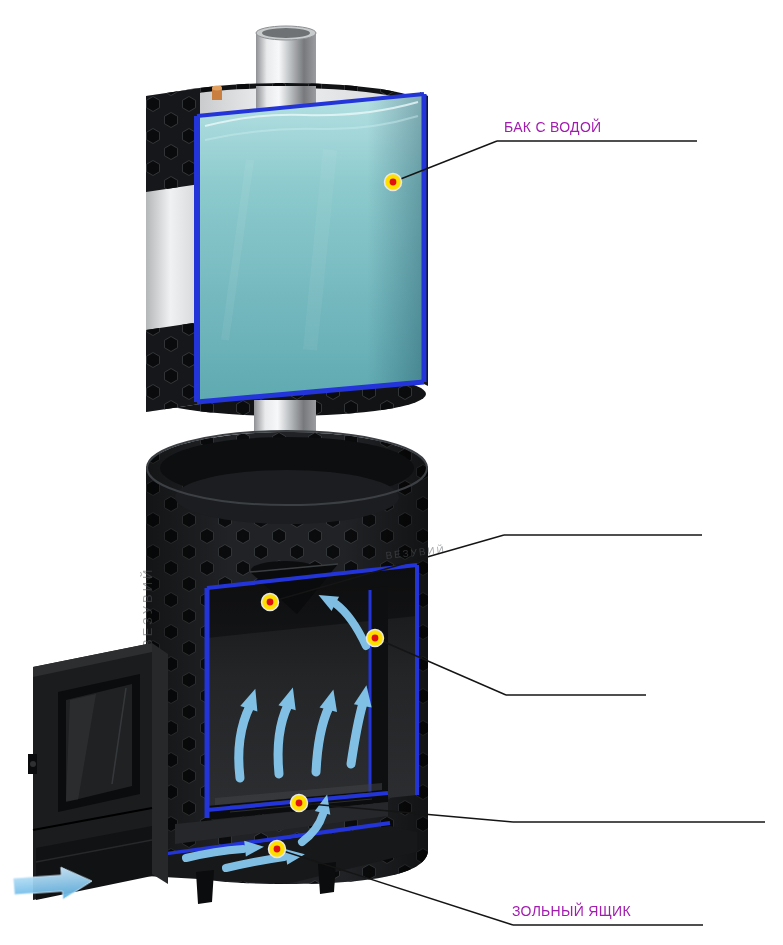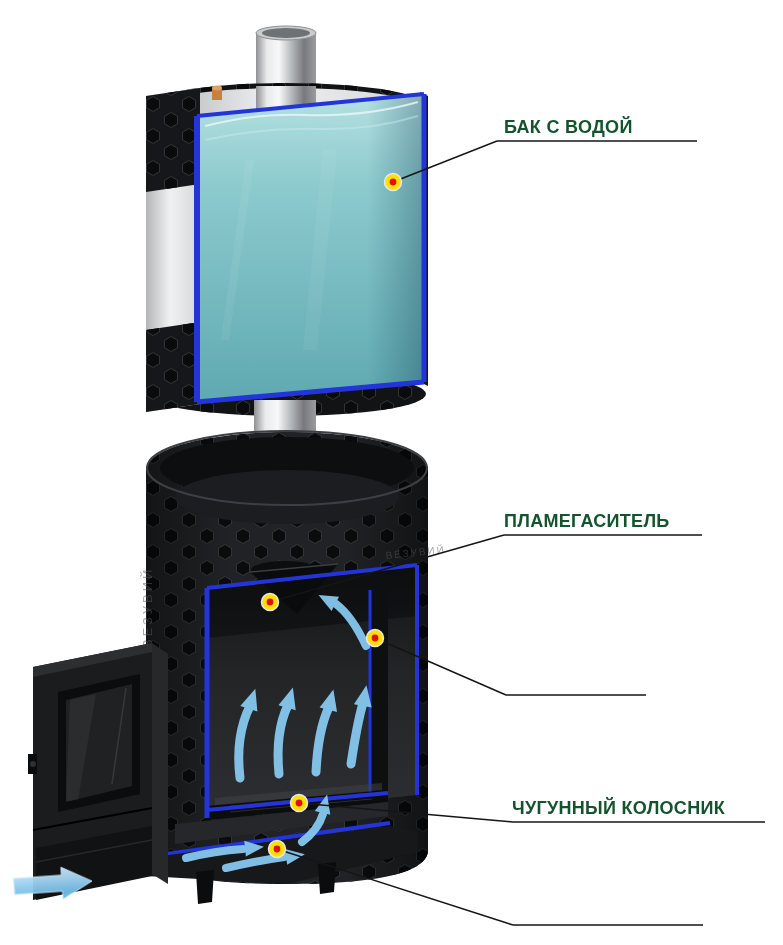--- a/index.html
+++ b/index.html
@@ -2,21 +2,21 @@
 <html><head>
 <meta charset="utf-8">
 <style>
   html,body{margin:0;padding:0;background:#ffffff;}
   .stage{
     position:relative;width:783px;height:945px;background:#ffffff;
     font-family:"Liberation Sans",sans-serif;overflow:hidden;
   }
   .stage svg{position:absolute;left:0;top:0;}
   .callout-label{
-    position:absolute;font-weight:bold;font-size:18px;color:#14532d;
+    position:absolute;font-weight:normal;font-size:14px;color:#a21caf;
     white-space:nowrap;letter-spacing:.3px;line-height:20px;
   }
   .callout-label.two-line{white-space:normal;width:242px;line-height:28px;}
 </style>
 </head>
 <body>
 
 <div class="stage">
 
 <svg width="783" height="945" viewBox="0 0 783 945">
@@ -264,16 +264,15 @@
           <circle cx="299" cy="803" r="3.4" fill="#e01010"></circle>
     </g>
     <g>
       <circle cx="277" cy="849" r="8.5" fill="#ffdf00" stroke="#e8e8e8" stroke-width="1.5"></circle>
           <circle cx="277" cy="849" r="3.4" fill="#e01010"></circle>
     </g>
   </g>
 </svg>
 
 <div class="callout-label" style="left:504px;top:117px">БАК С ВОДОЙ</div>
-<div class="callout-label" style="left:504px;top:511px">ПЛАМЕГАСИТЕЛЬ</div>
-<div class="callout-label" style="left:512px;top:798px">ЧУГУННЫЙ КОЛОСНИК</div>
+<div class="callout-label" style="left:512px;top:901px">ЗОЛЬНЫЙ ЯЩИК</div>
 
 </div>
 
 </body></html>

